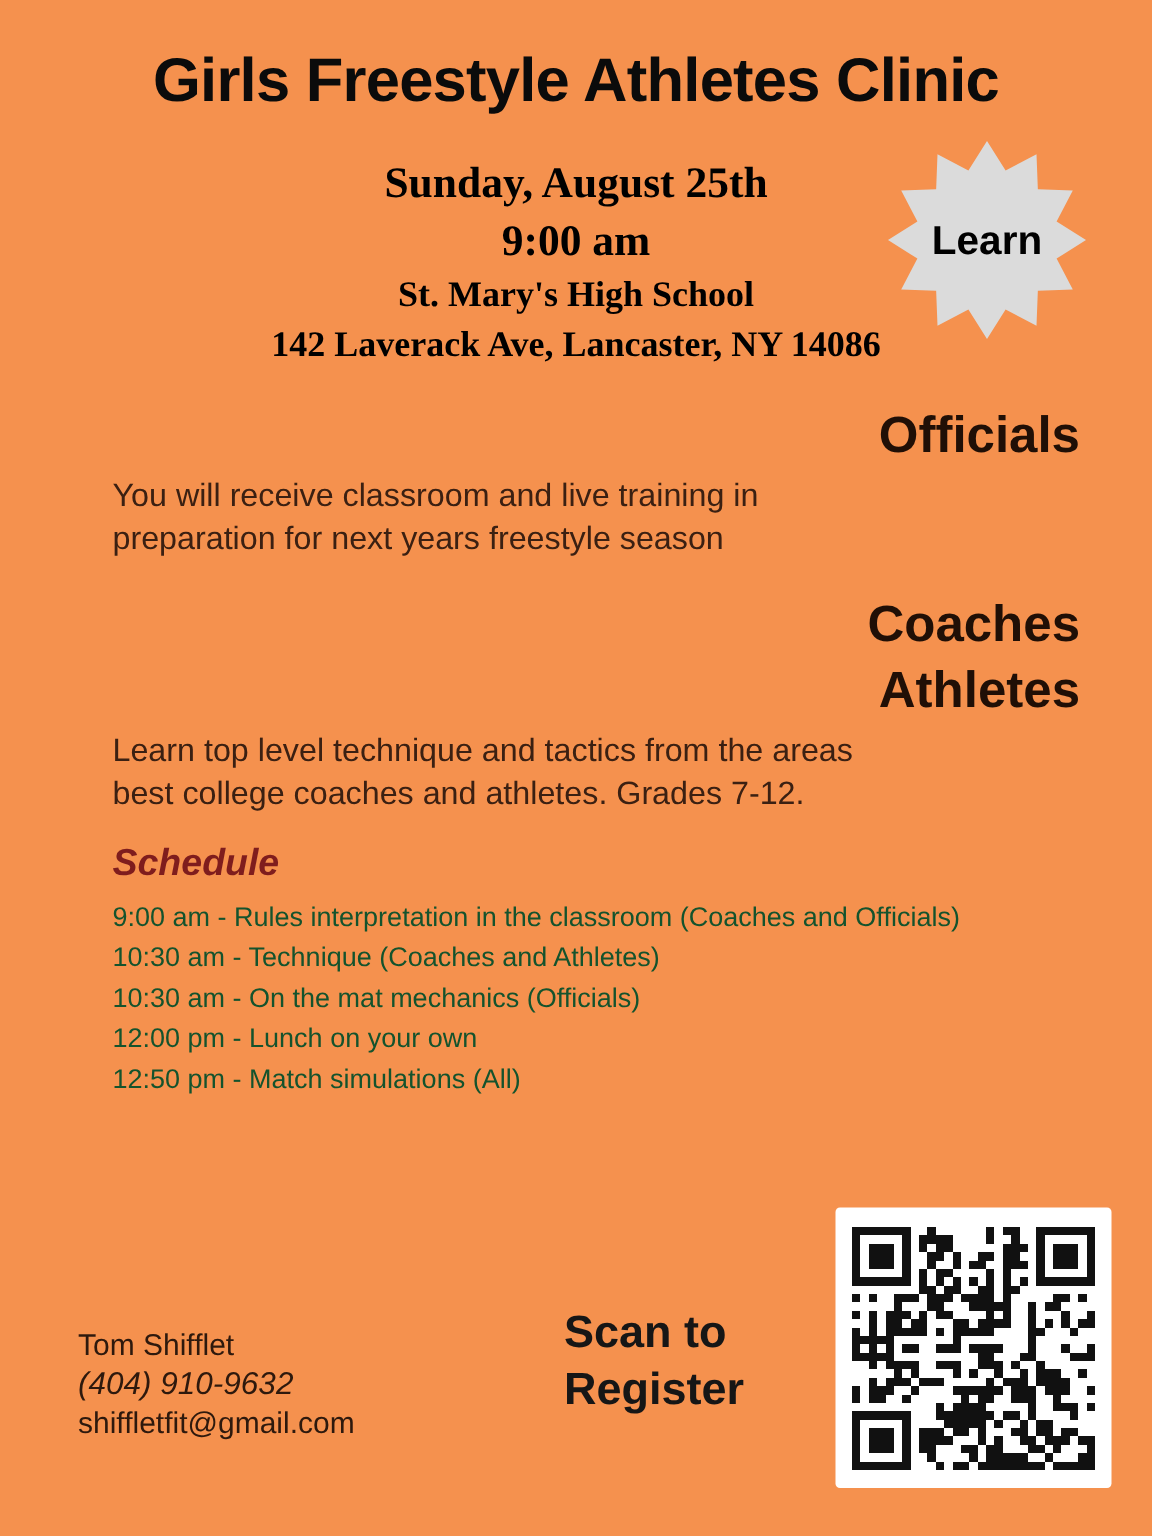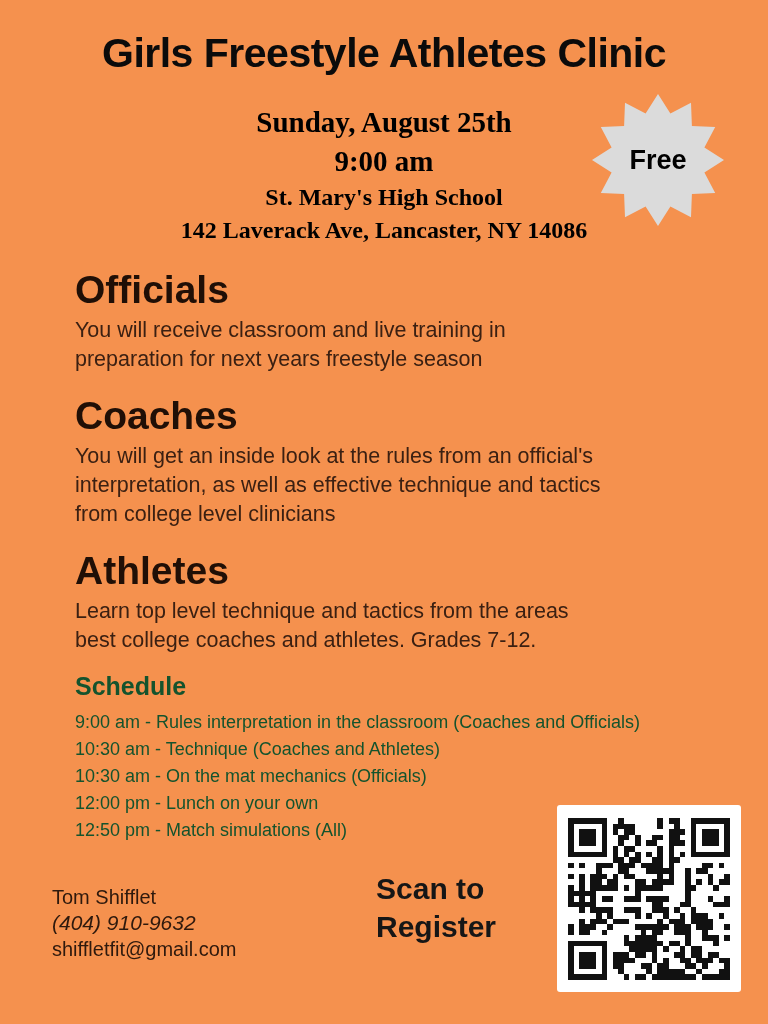--- a/index.html
+++ b/index.html
@@ -27,32 +27,32 @@
     display:flex;align-items:center;justify-content:center;
   }
   .star svg{position:absolute;inset:0;}
   .star-label{
     position:relative;font-size:27px;font-weight:bold;color:#000;
   }
   .content{
     position:absolute;top:272px;left:75px;width:645px;
   }
   .content h2{
-    margin:0 0 8px 0;
-    font-size:39px;font-weight:bold;color:#200F06;line-height:36px;
+    margin:0 0 8px 16px;
+    font-size:34px;font-weight:bold;color:#200F06;line-height:36px;text-align:right;
   }
   .content p{
     margin:0 0 24px 0;
     font-size:21.5px;line-height:29px;color:#3B2012;
     white-space:pre-line;
   }
   .content .athletes-body{margin-bottom:16px;}
   .content h3{
     margin:12px 0 8px 0;
-    font-size:25px;font-weight:bold;color:#14532d;line-height:30px;
+    font-size:25px;font-weight:bold;color:#7f1d1d;line-height:30px;font-style:italic;
   }
   .sched-item{
     font-size:18px;line-height:27px;color:#14532d;
   }
   .contact{
     position:absolute;left:52px;top:884px;
     font-size:20px;line-height:26px;color:#2E190D;
   }
   .contact .phone{font-size:21px;font-style:italic;}
   .scan{
@@ -78,36 +78,33 @@
     <div class="d-big">Sunday, August 25th</div>
     <div class="d-big">9:00 am</div>
     <div class="d-small">St. Mary's High School</div>
     <div class="d-small">142 Laverack Ave, Lancaster, NY 14086</div>
   </div>
 
   <div class="star">
     <svg viewBox="0 0 140 140">
       <polygon points="70,4 82.4,23.6 103,12.8 103.9,36.1 127.2,37 116.4,57.6 136,70 116.4,82.4 127.2,103 103.9,103.9 103,127.2 82.4,116.4 70,136 57.6,116.4 37,127.2 36.1,103.9 12.8,103 23.6,82.4 4,70 23.6,57.6 12.8,37 36.1,36.1 37,12.8 57.6,23.6" fill="#DBDBDB"></polygon>
     </svg>
-    <span class="star-label">Free</span>
+    <span class="star-label">Learn</span>
   </div>
 
   <div class="content">
 
     <section>
       <h2>Officials</h2>
       <p>You will receive classroom and live training in
 preparation for next years freestyle season</p>
     </section>
 
     <section>
       <h2>Coaches</h2>
-      <p>You will get an inside look at the rules from an official's
-interpretation, as well as effective technique and tactics
-from college level clinicians</p>
     </section>
 
     <section>
       <h2>Athletes</h2>
       <p class="athletes-body">Learn top level technique and tactics from the areas
 best college coaches and athletes. Grades 7-12.</p>
     </section>
 
     <section>
       <h3>Schedule</h3>

